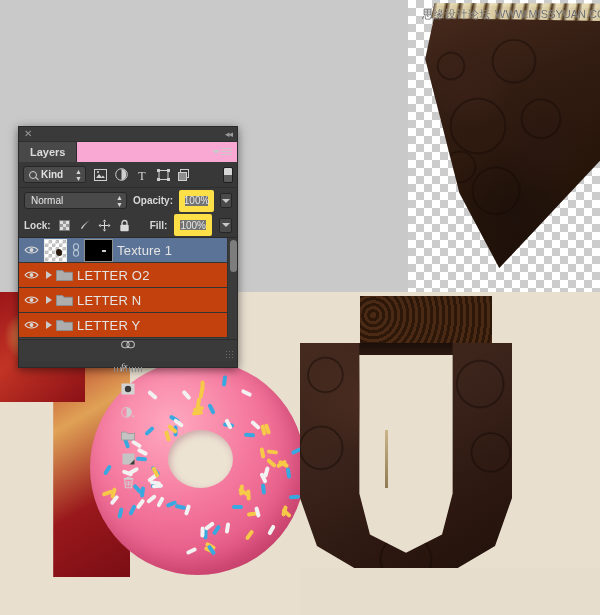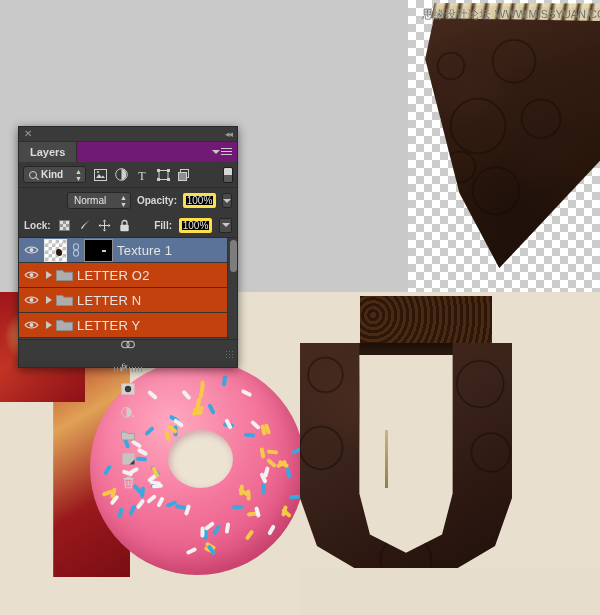--- a/index.html
+++ b/index.html
@@ -158,21 +158,21 @@
   }
   .close-x {
     position:absolute; left:5px; top:2px; font-size:10px; line-height:10px;
     color:#9a9a9a; cursor:pointer;
   }
   .collapse-arrows {
     position:absolute; right:5px; top:2px; font-size:9px; line-height:10px;
     color:#9a9a9a; letter-spacing:-1px; cursor:pointer;
   }
   .panel-tabrow {
-    height:20px; background:#701a75; position:relative; display:flex; align-items:stretch;
+    height:20px; background:#f9a8d4; position:relative; display:flex; align-items:stretch;
   }
   .panel-tab {
     background:#484848; padding:0 11px; display:flex; align-items:center;
     font-weight:bold; font-size:11px; color:#dcdcdc;
     border-right:1px solid #2b2b2b; cursor:pointer;
   }
   .panel-menu-btn {
     position:absolute; right:5px; top:4px; display:flex; align-items:center; gap:1px;
     cursor:pointer;
   }
@@ -198,31 +198,30 @@
   .ficon { width:14px;height:14px;display:flex;align-items:center;justify-content:center;cursor:pointer;}
   .ficon svg{display:block;}
   .toggle-switch {
     margin-left:auto; width:10px;height:16px;border:1px solid #1f1f1f;border-radius:2px;
     background:linear-gradient(180deg,#d6d6d6 0 50%, #5a5a5a 50% 100%); cursor:pointer;
   }
 
   .blend-row {
     height:25px; display:flex; align-items:center; padding:0 5px; gap:6px;
     background:#383838;
-    margin-left:43px;
   }
   .blend-select {
     background:#4a4a4a;border:1px solid #262626;border-radius:3px;
     height:17px;width:113px;display:flex;align-items:center;padding:0 3px 0 6px;
     font-size:10px;color:#e6e6e6;cursor:pointer;
   }
   .lbl { font-size:10px;font-weight:bold;color:#d8d8d8; }
   .numbox {
-    background:#000000;border:3px solid #fde047;border-radius:2px;
-    height:15px;min-width:33px;display:flex;align-items:center;justify-content:center;
+    background:#737373;border:6px solid #fde047;border-radius:2px;
+    height:22px;min-width:33px;display:flex;align-items:center;justify-content:center;
     font-size:10px;color:#e6e6e6;cursor:text;
   }
   .numstep {
     width:13px;height:15px;background:#4a4a4a;border:1px solid #262626;border-radius:2px;
     display:flex;align-items:center;justify-content:center;cursor:pointer;
   }
 
   .lock-row {
     height:25px; display:flex; align-items:center; padding:0 5px; gap:7px;
     background:#383838; border-bottom:1px solid #2a2a2a;text-align:right;

